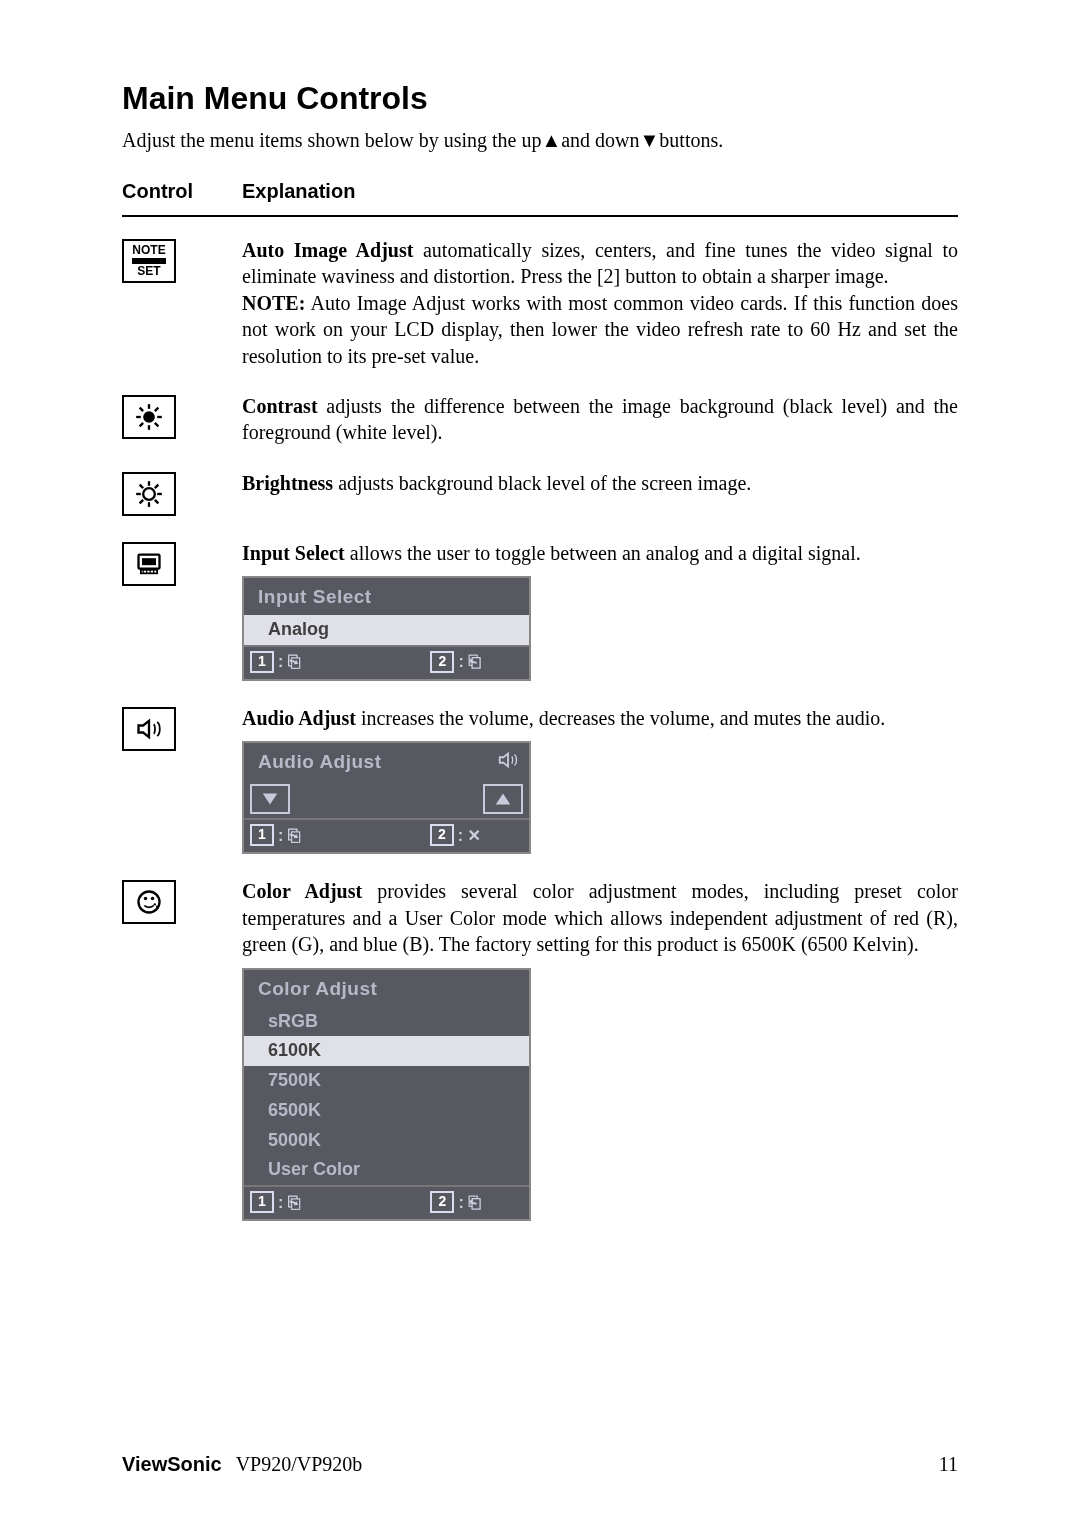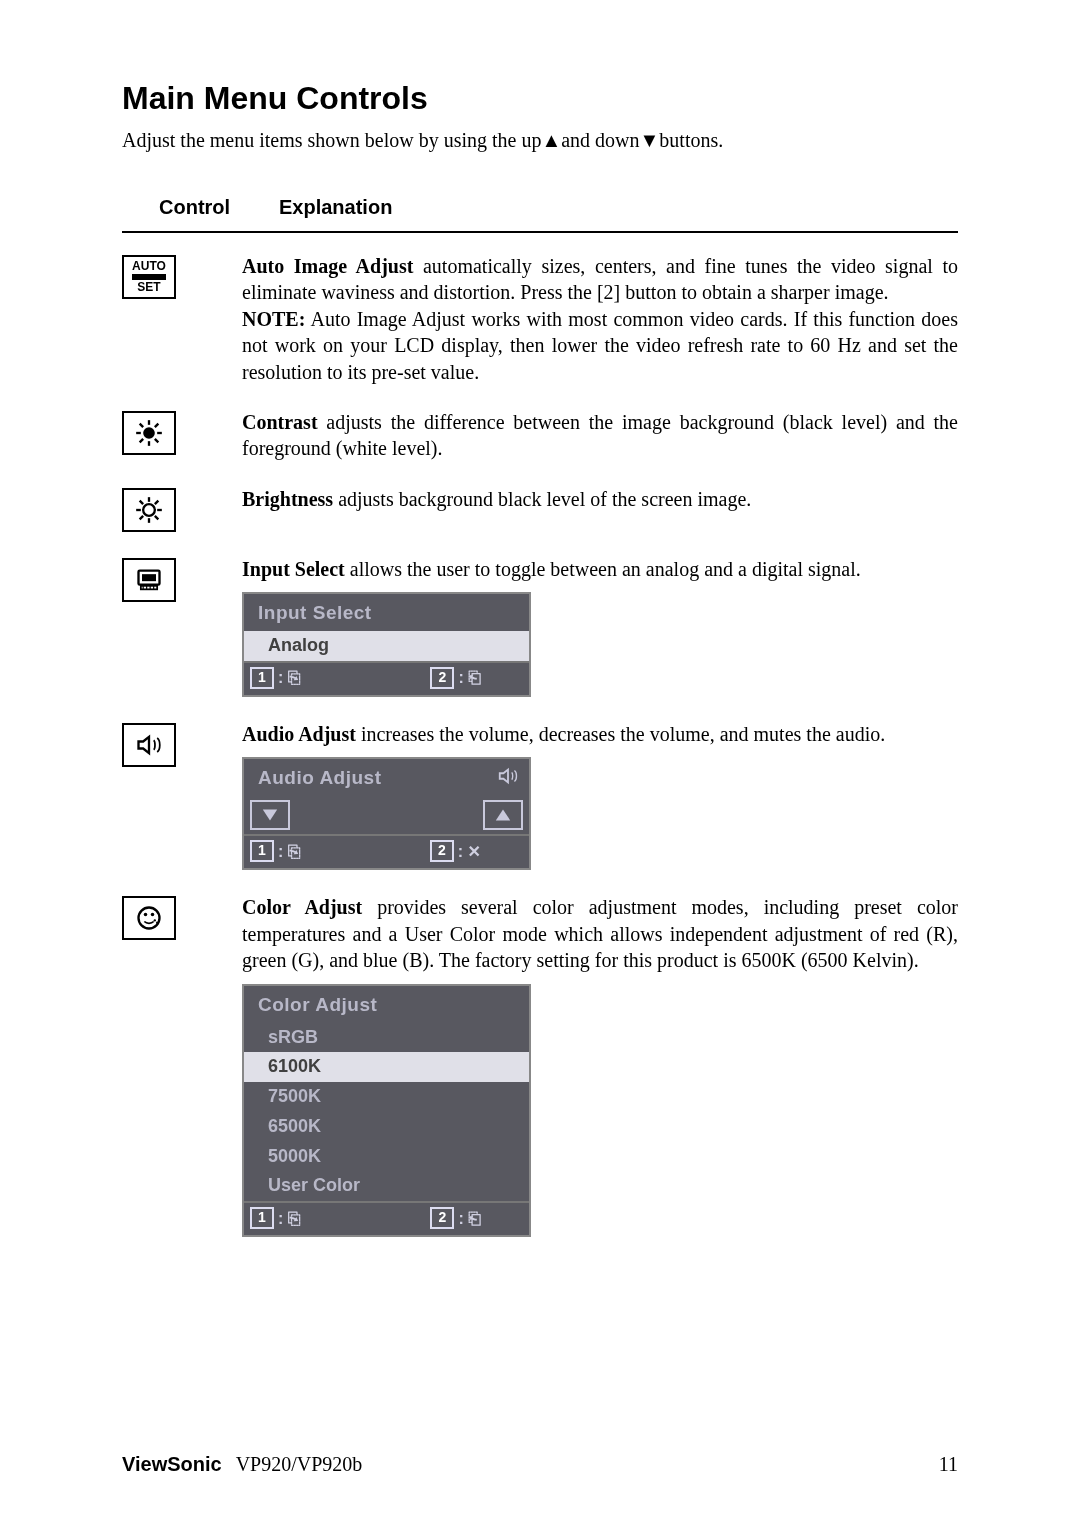--- a/index.html
+++ b/index.html
@@ -15,32 +15,32 @@
     position: relative;
   }
   h1.title {
     font-family: Arial, Helvetica, sans-serif;
     font-weight: bold;
     font-size: 32px;
     margin: 0 0 12px 0;
   }
   .intro {
     font-size: 20px;
-    margin-bottom: 44px;
+    margin-bottom: 28px;
   }
   .headers {
     display: flex;
     font-family: Arial, Helvetica, sans-serif;
     font-weight: bold;
     font-size: 20px;
     border-bottom: 2px solid #000;
     padding-bottom: 12px;
     margin-bottom: 20px;
   }
-  .headers .col-control { width: 120px; margin-left: 37px; }
+  .headers .col-control { width: 120px; }
   .headers .col-explanation { flex: 1; }
   .row {
     display: flex;
     margin-bottom: 24px;
   }
   .row .icon-cell {
     width: 120px;
     flex-shrink: 0;
   }
   .row .text-cell {
@@ -157,21 +157,21 @@
 
 <div class="headers">
   <div class="col-control">Control</div>
   <div class="col-explanation">Explanation</div>
 </div>
 
 <div class="row">
   <div class="icon-cell">
     <div class="icon-box autoset">
       <div>
-        <span class="l1">AUTO</span>
+        <span class="l1">NOTE</span>
         <span class="l2">SET</span>
       </div>
     </div>
   </div>
   <div class="text-cell">
     <b>Auto Image Adjust</b><span> automatically sizes, centers, and fine tunes the video signal to eliminate waviness and distortion. Press the [2] button to obtain a sharper image.</span><br>
     <b>NOTE:</b><span> Auto Image Adjust works with most common video cards. If this function does not work on your LCD display, then lower the video refresh rate to 60 Hz and set the resolution to its pre-set value.</span>
   </div>
 </div>
 

